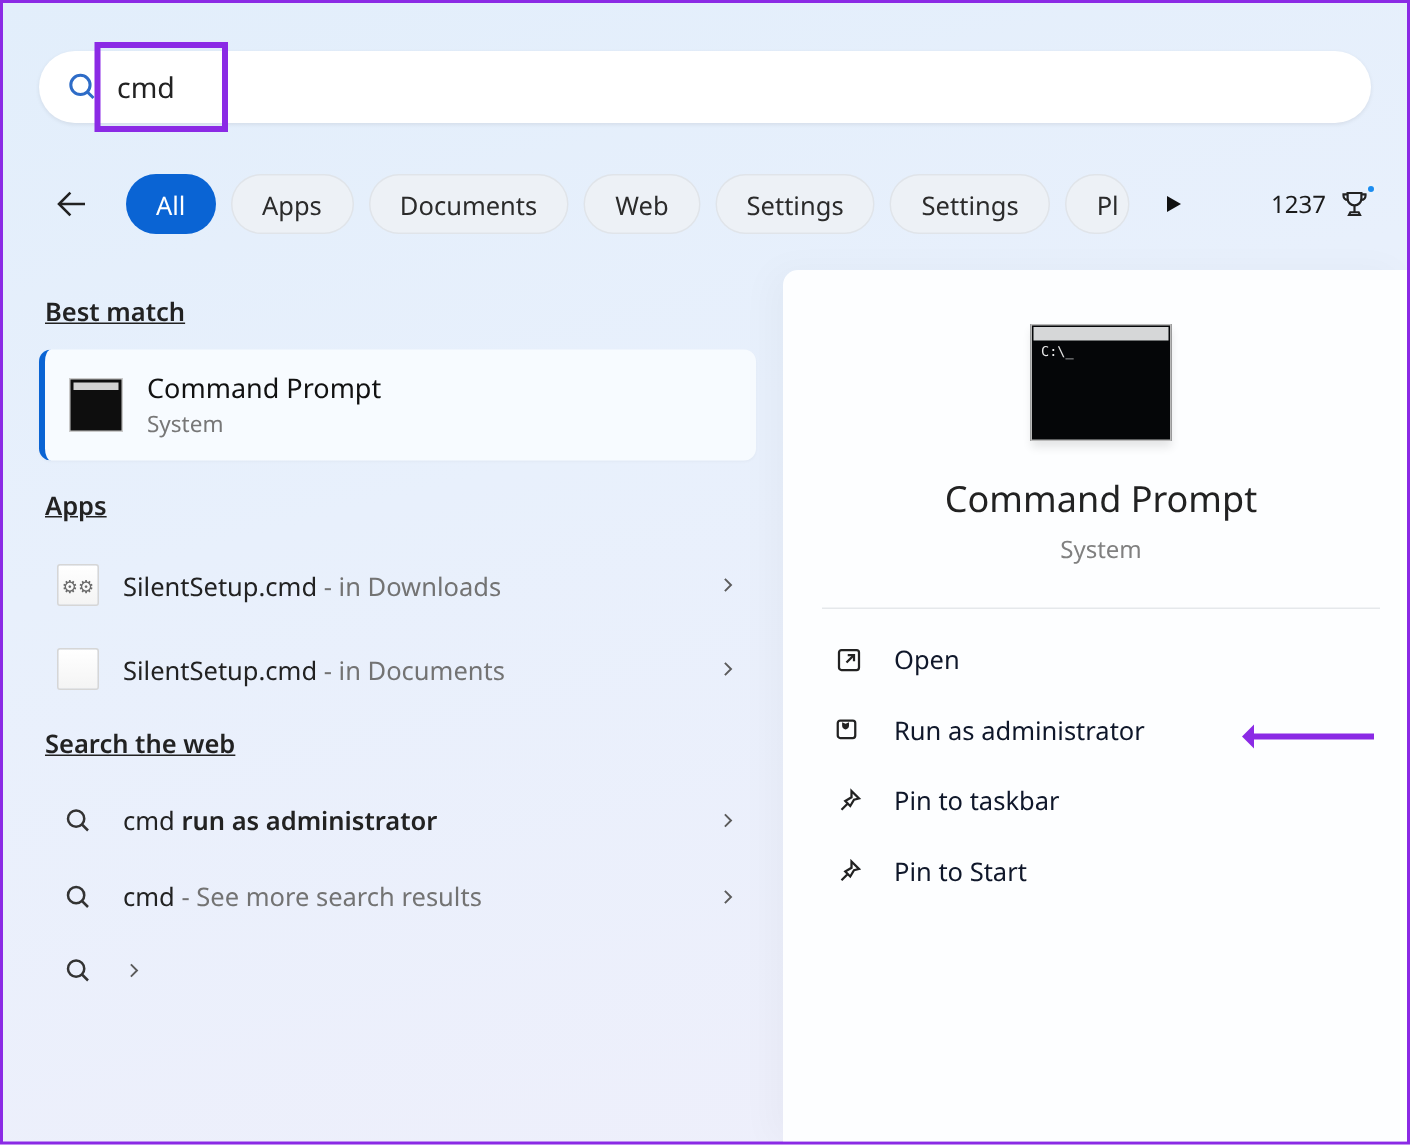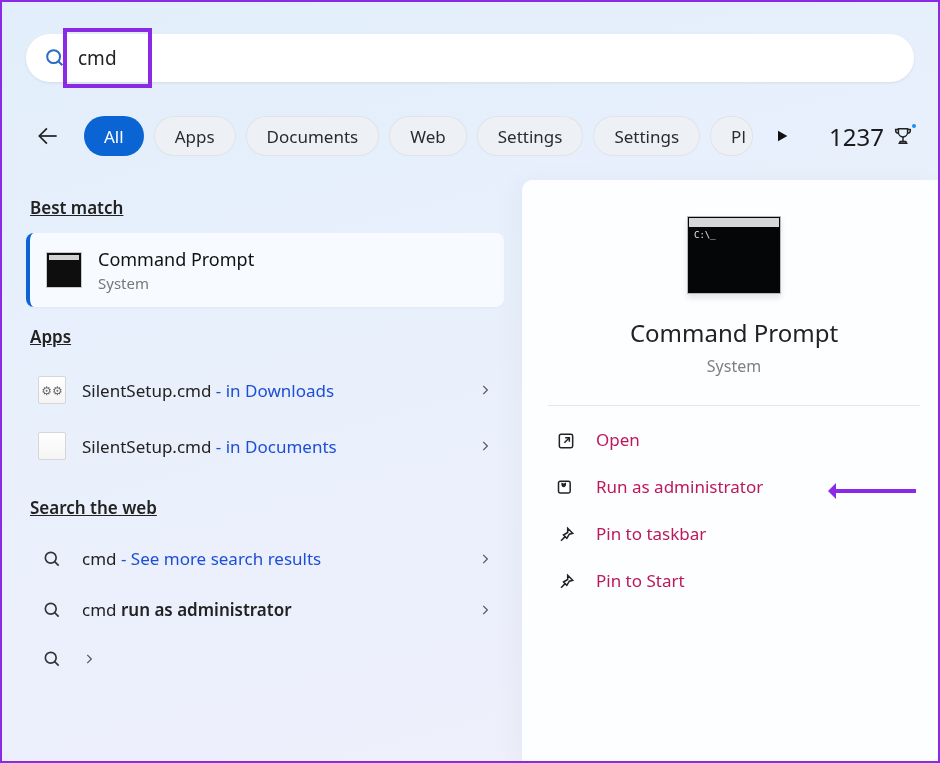--- a/index.html
+++ b/index.html
@@ -9,54 +9,54 @@
     .searchbar .mag { color: #2e6cc7; margin-right: 12px; display:flex; align-items:center; }
     .search-input { border: none; outline: none; font-size: 19px; flex: 1; background: transparent; color: #222; }
     .search-highlight { position: absolute; top: 26px; left: 61px; width: 89px; height: 60px; border: 4px solid #8b2ae5; pointer-events: none; }
 
     .filter-row { position: absolute; top: 110px; left: 24px; right: 24px; height: 48px; display: flex; align-items: center; gap: 10px; }
     .back-btn { width: 44px; height: 44px; display:flex; align-items:center; justify-content:center; border-radius:50%; margin-right:4px; }
     .pill { height: 40px; padding: 0 20px; border-radius: 20px; background: #edf1f6; color: #2b2b2b; display: inline-flex; align-items: center; font-size: 17px; border:1px solid rgba(0,0,0,.05); cursor:pointer; }
     .pill.active { background: #0a64d4; color: #fff; border:none; }
     .pill.cut { padding-right: 6px; }
     .fwd-btn { width: 34px; height: 34px; display:flex; align-items:center; justify-content:center; margin-left: 2px; }
-    .points { margin-left: auto; display:flex; align-items:center; gap:8px; font-size:24px; color:#1b1b1b; }
+    .points { margin-left: auto; display:flex; align-items:center; gap:8px; font-size:16px; color:#1b1b1b; }
     .trophy { position: relative; }
     .trophy .dot { position:absolute; top:-3px; right:-4px; width:8px; height:8px; background:#1b8cf0; border-radius:50%; border:2px solid #e9f2fc; }
 
     .columns { position: absolute; top: 178px; left: 0; right: 0; bottom: 0; display: flex; }
     .col-left { flex: 0 0 520px; padding: 8px 18px 0 24px; overflow: hidden; }
     .col-right { flex: 1; background: #fdfeff; border-top-left-radius: 10px; padding: 36px 18px 0 26px; box-shadow: -8px 0 24px rgba(0,0,0,.03); position: relative; }
 
     .section-title { font-size: 17px; font-weight: 600; color: #222; margin: 8px 4px 14px; text-decoration: underline; }
 
     .card { background: #f7fbff; border-radius: 8px; padding: 14px 16px; display:flex; align-items:center; gap:16px; border-left: 4px solid #0a64d4; box-shadow: 0 1px 2px rgba(0,0,0,.03); margin-bottom: 18px; }
     .card .app-icon { width:36px; height:36px; background:#0e0e0e; border:1px solid #c9c9c9; position:relative; }
     .card .app-icon::before { content:""; position:absolute; top:2px; left:2px; right:2px; height:5px; background:#d2d2d2; }
     .card .txt .title { font-size: 18px; color:#111; }
     .card .txt .subtitle { font-size: 15px; color:#777; margin-top:2px; }
 
     .row { display:flex; align-items:center; gap:16px; padding: 14px 12px; border-radius: 6px; cursor:pointer; }
     .row .file-icon { width: 28px; height: 28px; background: linear-gradient(#fff,#f4f4f4); border:1px solid #d6d6d6; border-radius:2px; display:flex; align-items:center; justify-content:center; position:relative; }
     .row .file-icon .gears { font-size:12px; color:#6b6b6b; }
     .row .row-text { flex:1; font-size:17px; color:#222; }
-    .row .row-text .muted { color: #1d4ed8; font-weight: 400; margin-top: 12px; }
+    .row .row-text .muted { color: #737373; font-weight: 400; margin-top: 12px; }
     .row .row-text b { font-weight:600; }
     .row .chev { color:#5b5b5b; }
 
     .search-icon-small { width:28px; display:flex; justify-content:center; }
 
     .detail-icon { width: 94px; height: 78px; background:#050608; border:1px solid #b9b9b9; margin: 0 auto 22px; position:relative; box-shadow: 0 4px 6px rgba(0,0,0,.1); }
     .detail-icon::before { content:""; position:absolute; top:1px; left:1px; right:1px; height:9px; background:#d6d7d8; }
     .detail-icon::after { content:"C:\\_"; position:absolute; top:14px; left:6px; font: 9px/1 monospace; color:#e9e9e9; }
     .detail-title { text-align:center; font-size: 24px; color:#222; }
     .detail-sub { text-align:center; font-size:16px; color:#808080; margin-top:6px; margin-bottom: 28px; }
     .divider { height:1px; background:#e5e8eb; margin: 0 0 10px; }
 
-    .action { display:flex; align-items:flex-end; gap:18px; padding: 12px 6px; font-size:17px; color:#be185d; border-radius:6px; cursor:pointer; }
+    .action { display:flex; align-items:center; gap:18px; padding: 12px 6px; font-size:17px; color:#0f172a; border-radius:6px; cursor:pointer; }
     .action .ic { width:24px; display:flex; justify-content:center; color:#303030; }
 
     .arrow-annot { position:absolute; top: 309px; right: 22px; width: 84px; height: 4px; background:#8b2ae5; }
     .arrow-annot::before { content:""; position:absolute; left:-12px; top:-6px; border: 8px solid transparent; border-right-color:#8b2ae5; }
 
     svg { display:block; }
   </style>
 </head>
 <body>
 
@@ -128,44 +128,44 @@
           <div class="file-icon"></div>
           <div class="row-text">SilentSetup.cmd <span class="muted">- in Documents</span></div>
           <span class="chev">
             <svg width="14" height="14" viewBox="0 0 24 24" fill="none" stroke="#5b5b5b" stroke-width="2.2">
               <polyline points="9 5 16 12 9 19"></polyline>
             </svg>
           </span>
         </div>
       </div>
 
-    <div class="section-title" style="margin-top:22px">Search the web</div>
+    <div class="section-title" style="margin-top:10px">Search the web</div>
     <div id="web-list">
         <div class="row">
           <div class="search-icon-small">
             <svg width="20" height="20" viewBox="0 0 24 24" fill="none" stroke="#333" stroke-width="2">
               <circle cx="10.5" cy="10.5" r="6.5"></circle>
               <line x1="20" y1="20" x2="15.2" y2="15.2"></line>
             </svg>
           </div>
-          <div class="row-text">cmd<span class="muted"> - See more search results</span></div>
+          <div class="row-text">cmd <b>run as administrator</b></div>
           <span class="chev">
             <svg width="14" height="14" viewBox="0 0 24 24" fill="none" stroke="#5b5b5b" stroke-width="2.2">
               <polyline points="9 5 16 12 9 19"></polyline>
             </svg>
           </span>
         </div>
         <div class="row">
           <div class="search-icon-small">
             <svg width="20" height="20" viewBox="0 0 24 24" fill="none" stroke="#333" stroke-width="2">
               <circle cx="10.5" cy="10.5" r="6.5"></circle>
               <line x1="20" y1="20" x2="15.2" y2="15.2"></line>
             </svg>
           </div>
-          <div class="row-text">cmd <b>run as administrator</b></div>
+          <div class="row-text">cmd<span class="muted"> - See more search results</span></div>
           <span class="chev">
             <svg width="14" height="14" viewBox="0 0 24 24" fill="none" stroke="#5b5b5b" stroke-width="2.2">
               <polyline points="9 5 16 12 9 19"></polyline>
             </svg>
           </span>
         </div>
         <div class="row">
           <div class="search-icon-small">
             <svg width="20" height="20" viewBox="0 0 24 24" fill="none" stroke="#333" stroke-width="2">
               <circle cx="10.5" cy="10.5" r="6.5"></circle>

